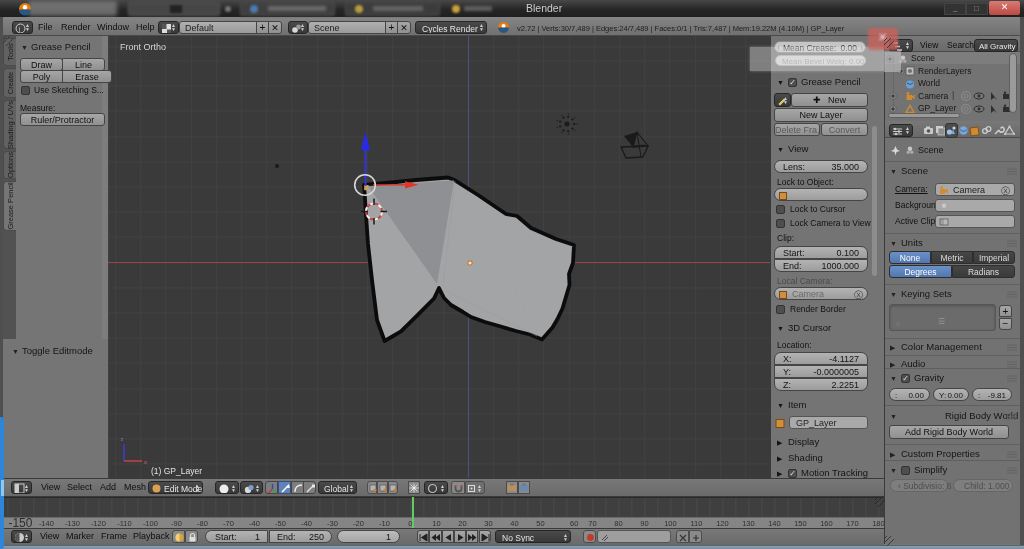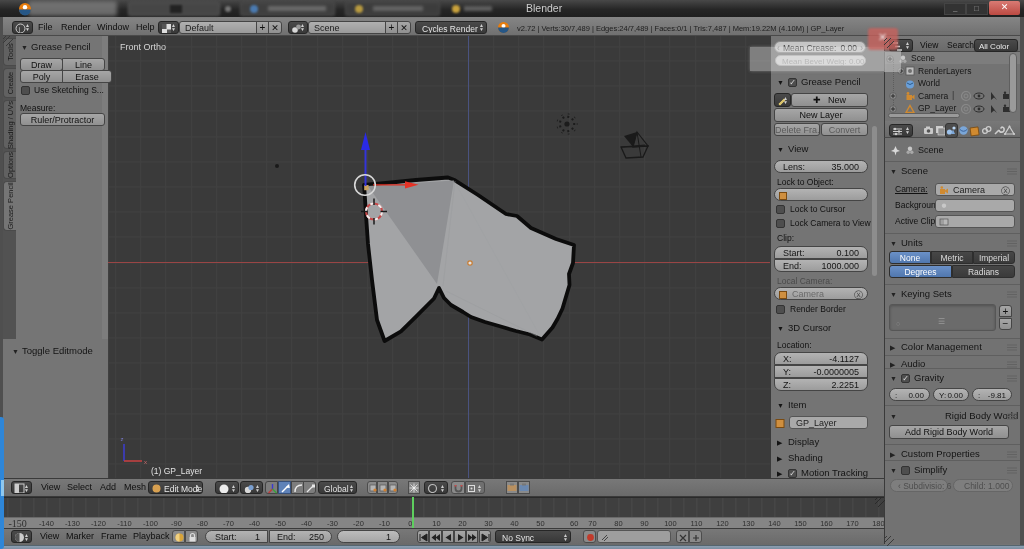--- a/index.html
+++ b/index.html
@@ -290,21 +290,21 @@
       </svg>
     </div>
 <div class="ab" style="left:518px;top:481px;width:12px;height:13px;background:#8a8a8a;border:1px solid #4c4c4c;">
       <svg width="10" height="10" style="left:0px;top:1px">
         <rect x="0.5" y="2" width="9" height="6" fill="#6a88b0"></rect>
         <rect x="3" y="0.5" width="4" height="2" fill="#777"></rect>
       </svg>
     </div>
 <div class="ab" style="left:3px;top:497px;width:881px;height:20px;background:#3f3f3f;border-top:1px solid #2a2a2a;background-image:repeating-linear-gradient(90deg,#4a4a4a 0 1px,transparent 1px 13px);background-position:4.40px 0;"></div>
 <div class="ab" style="left:3px;top:517px;width:881px;height:11px;background:#858585;border-top:1px solid #6a6a6a;"></div>
-<div class="ab t" style="left:8.399999999999977px;top:518px;font-size:10px;color:#2e2e2e;width:24px;text-align:left;font-family:Liberation Serif, serif;">-150</div>
+<div class="ab t" style="left:8.399999999999977px;top:518px;font-size:12px;color:#2e2e2e;width:24px;text-align:right;">-150</div>
 <div class="ab t" style="left:34.39999999999998px;top:518px;font-size:7.5px;color:#2e2e2e;width:24px;text-align:center;">-140</div>
 <div class="ab t" style="left:60.39999999999998px;top:518px;font-size:7.5px;color:#2e2e2e;width:24px;text-align:center;">-130</div>
 <div class="ab t" style="left:86.39999999999998px;top:518px;font-size:7.5px;color:#2e2e2e;width:24px;text-align:center;">-120</div>
 <div class="ab t" style="left:112.39999999999998px;top:518px;font-size:7.5px;color:#2e2e2e;width:24px;text-align:center;">-110</div>
 <div class="ab t" style="left:138.39999999999998px;top:518px;font-size:7.5px;color:#2e2e2e;width:24px;text-align:center;">-100</div>
 <div class="ab t" style="left:164.39999999999998px;top:518px;font-size:7.5px;color:#2e2e2e;width:24px;text-align:center;">-90</div>
 <div class="ab t" style="left:190.39999999999998px;top:518px;font-size:7.5px;color:#2e2e2e;width:24px;text-align:center;">-80</div>
 <div class="ab t" style="left:216.39999999999998px;top:518px;font-size:7.5px;color:#2e2e2e;width:24px;text-align:center;">-70</div>
 <div class="ab t" style="left:242.39999999999998px;top:518px;font-size:7.5px;color:#2e2e2e;width:24px;text-align:center;">-40</div>
 <div class="ab t" style="left:268.4px;top:518px;font-size:7.5px;color:#2e2e2e;width:24px;text-align:center;">-50</div>
@@ -425,21 +425,21 @@
 <div class="ab" style="left:884px;top:36px;width:140px;height:16px;background:linear-gradient(#787878,#6a6a6a);border-bottom:1px solid #4a4a4a;border-left:1px solid #3a3a3a;"></div>
 <div class="ab dk" style="left:889px;top:38.5px;width:24px;height:13px;">
       <svg width="12" height="11" style="left:2px;top:1px">
         <path d="M1,2 H6 M3,5.5 H8 M5,9 H10" stroke="#ccc" stroke-width="1.6"></path>
       </svg>
       <span class="stp">▲<br>▼</span>
     </div>
 <div class="ab t" style="left:920px;top:40px;font-size:8.5px;color:#0f0f0f;">View</div>
 <div class="ab t" style="left:947px;top:40px;font-size:8.5px;color:#0f0f0f;">Search</div>
 <div class="ab dk" style="left:974px;top:38.5px;width:44px;height:13px;">
-      <span style="position:absolute;left:4px;top:2px;color:#ececec;font-size:8px">All Color</span>
+      <span style="position:absolute;left:4px;top:2px;color:#ececec;font-size:8px">All Gravity</span>
     </div>
 <div class="ab" style="left:885px;top:51.5px;width:139px;height:12px;background:#7d7d7d;"></div>
 <div class="ab" style="left:893px;top:59px;width:1px;height:50px;border-left:1px dotted #5c5c5c;"></div>
 <svg class="ab" style="left:886px;top:54.5px" width="8" height="8">
       <circle cx="4" cy="4" r="3.4" fill="#8d8d8d" stroke="#5a5a5a" stroke-width="0.8"></circle>
       <path d="M1.8,4 H6.2 M4,1.8 V6.2" stroke="#2a2a2a" stroke-width="1"></path>
     </svg>
 <svg class="ab" style="left:898px;top:53.5px" width="10" height="10">
       <circle cx="5" cy="3.8" r="2.2" fill="#c8c8c8"></circle>
       <circle cx="3.2" cy="7.2" r="1.7" fill="#a8a8a8"></circle>

